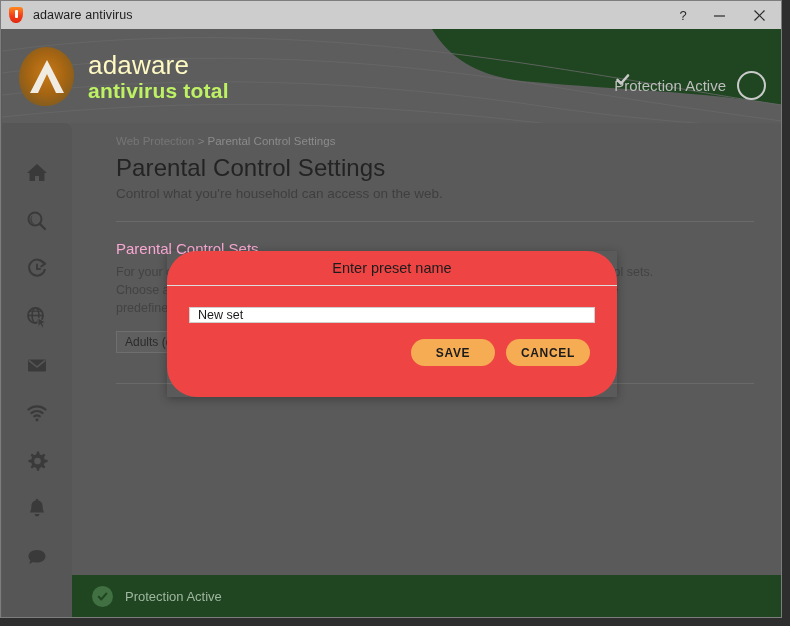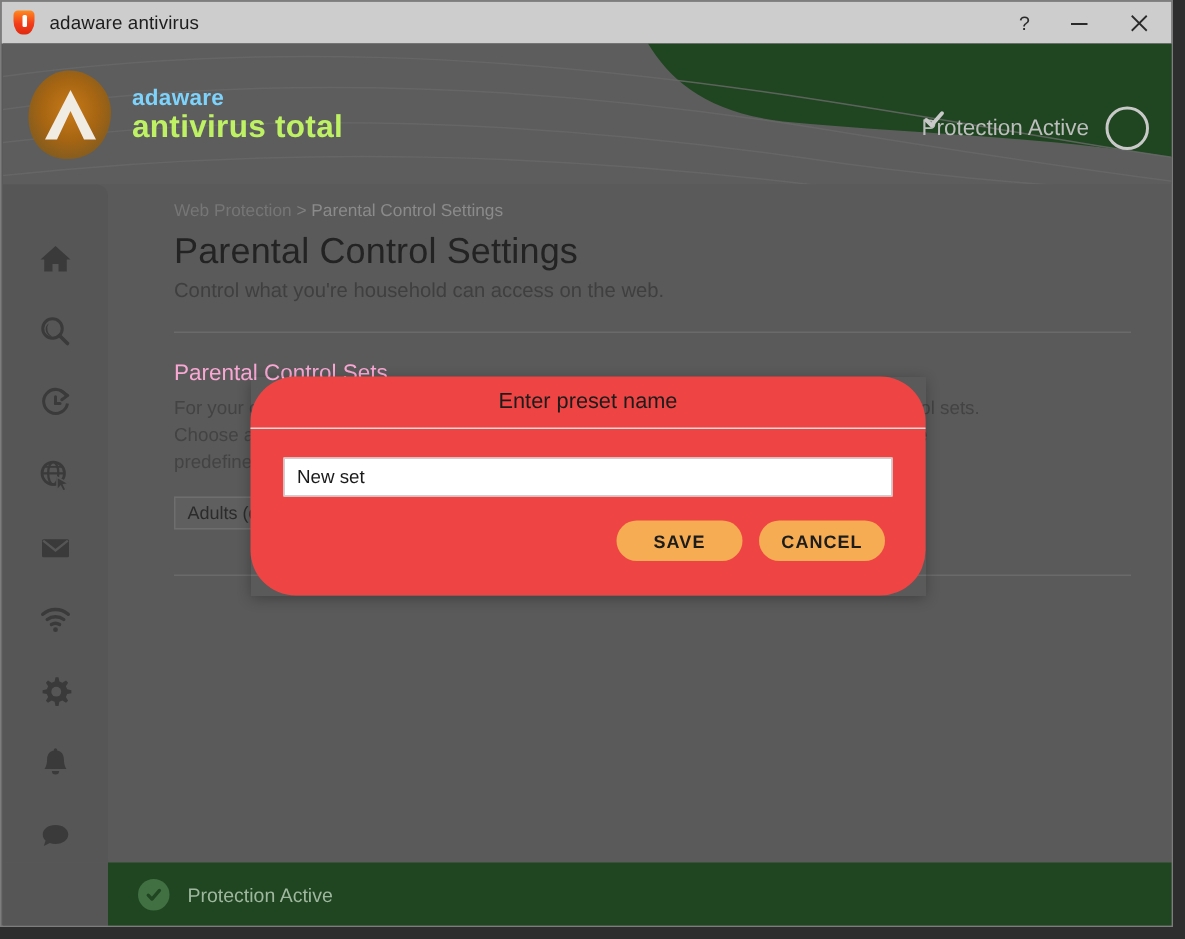--- a/index.html
+++ b/index.html
@@ -82,21 +82,21 @@
     width: 230px; height: 68px;
     display: flex; align-items: center;
   }
   .logo-mark {
     width: 62px; height: 64px;
     position: relative;
     margin-right: 10px;
   }
   .logo-words { line-height: 1.05; }
   .logo-top {
-    font-size: 15px; color: #7dd3fc; font-weight: 700;
+    font-size: 26px; color: #fef9c3; font-weight: 400;
     letter-spacing: .2px;
   }
   .logo-bottom {
     font-size: 21px; color: #bef264; font-weight: 700;
     letter-spacing: .2px;
   }
   .prot-header {
     position: absolute; right: 16px; top: 42px;
     display: flex; align-items: center; gap: 11px;
   }
@@ -227,21 +227,21 @@
   .modal-title {
     height: 35px;
     display: flex; align-items: center; justify-content: center;
     font-size: 14.5px;
     color: #1c1c1c;
     border-bottom: 1px solid #dcdcdc;
   }
   .modal-input-wrap { padding: 19px 22px 0 22px; }
   .modal-input {
     width: 100%;
-    height: 26px;
+    height: 16px;
     background: #ffffff;
     border: 1px solid #cfcfcf;
     font-family: "Liberation Sans", sans-serif;
     font-size: 12.5px;
     color: #1a1a1a;
     padding: 0 8px;
     outline: none;
   }
   .modal-actions {
     display: flex; justify-content: flex-end;

